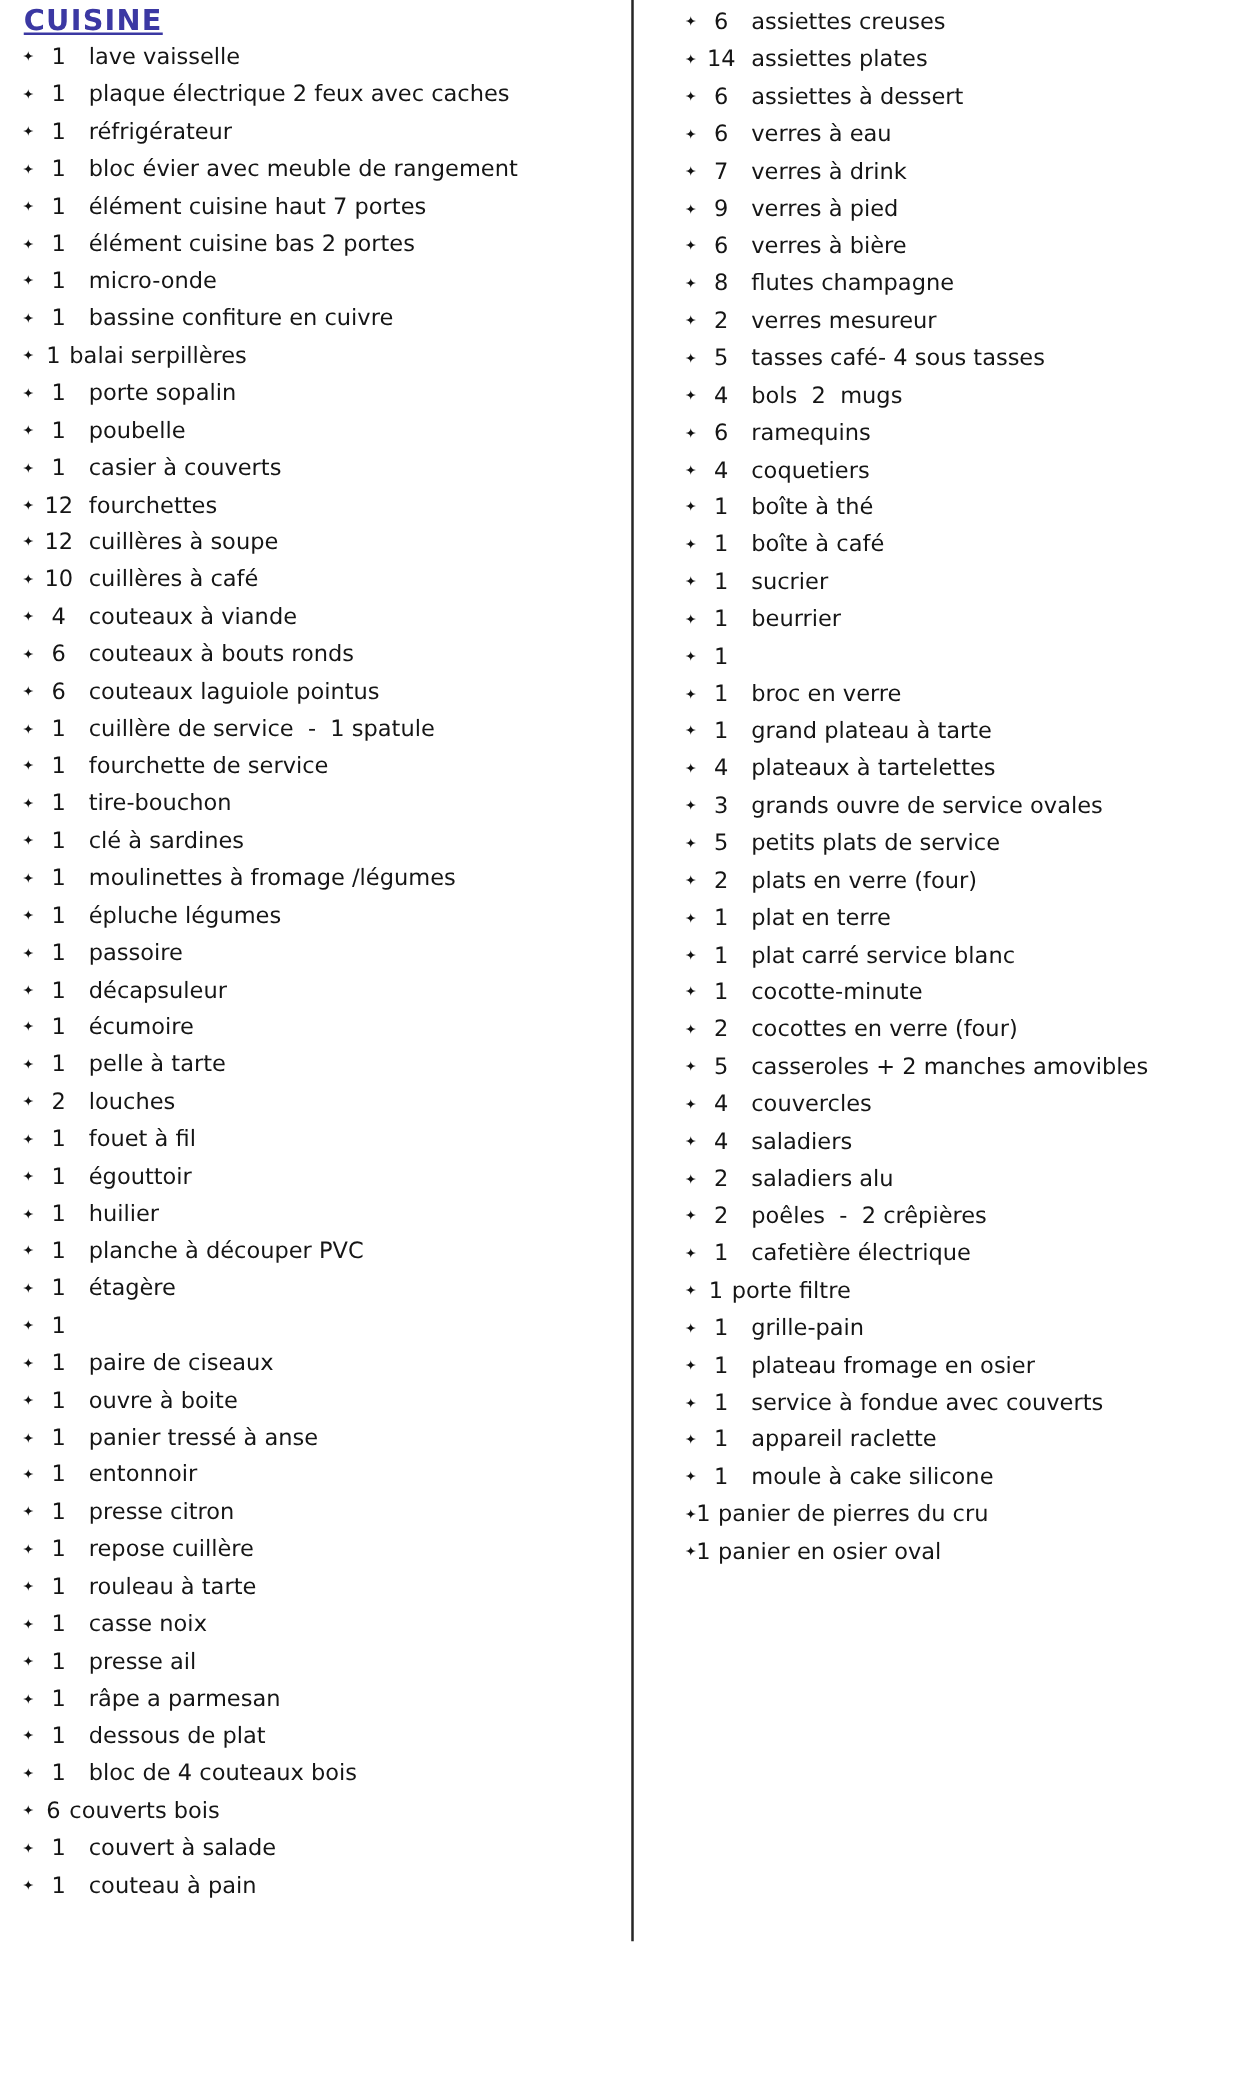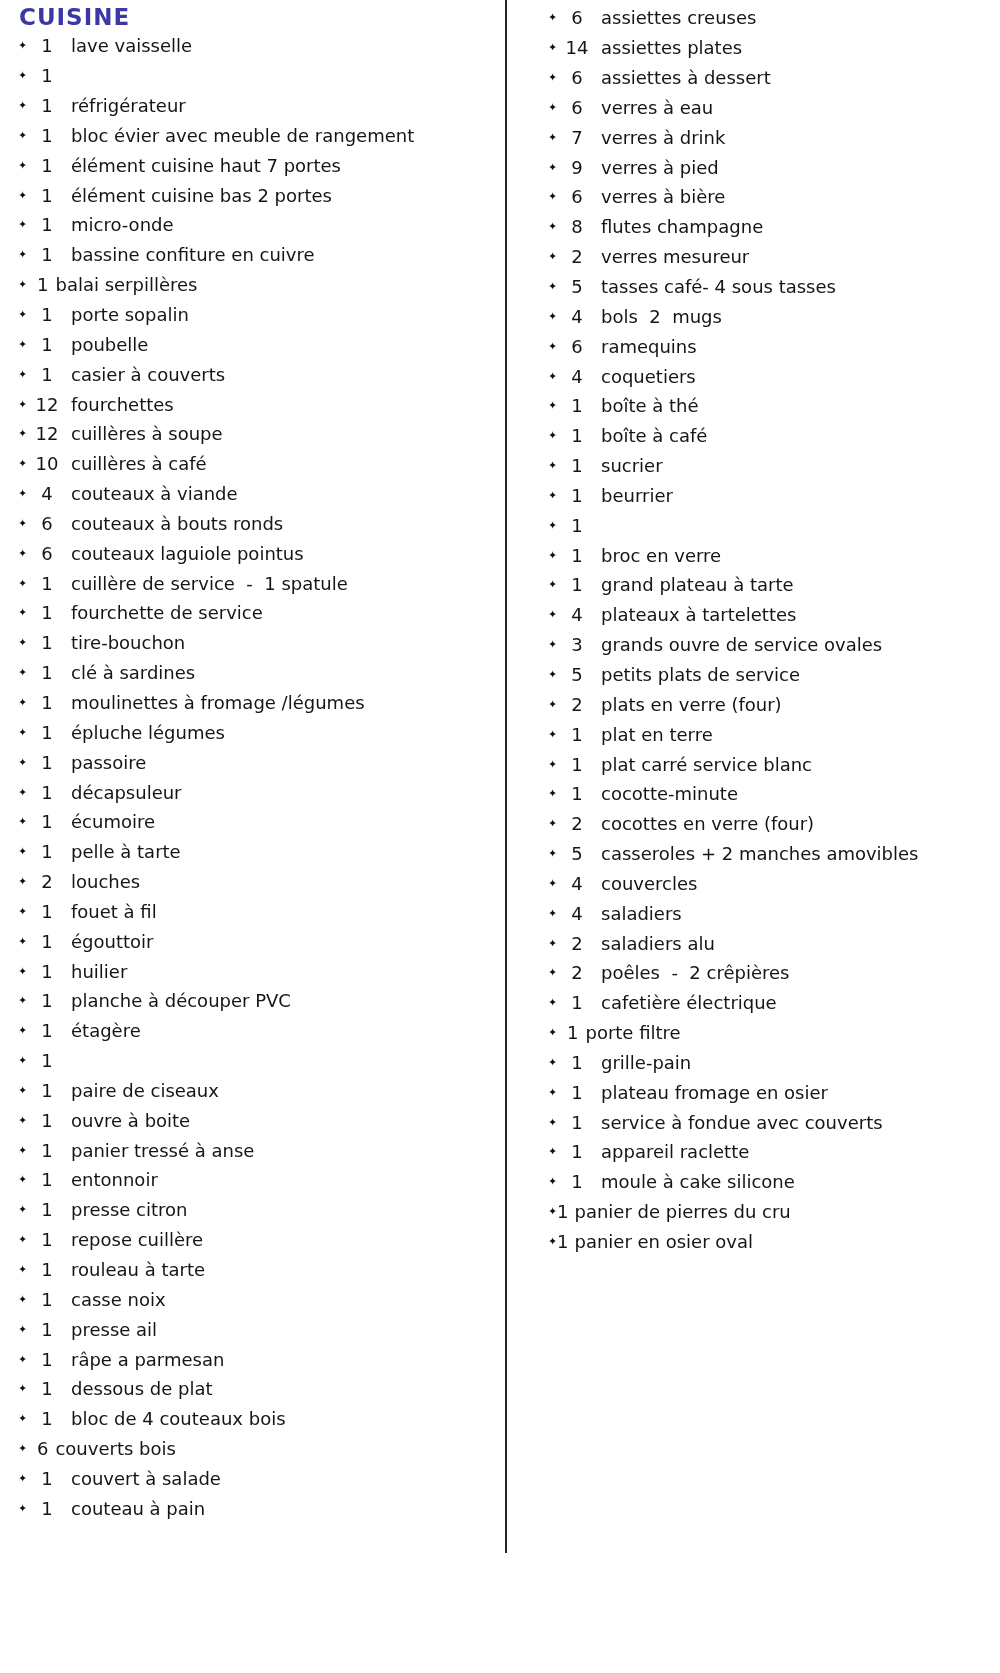--- a/index.html
+++ b/index.html
@@ -12,20 +12,21 @@
   }
   .page {
     position:absolute; inset:0;
     background:#ffffff;
   }
   .doc-title {
     position:absolute; left:19px; top:4px;
     font-size:23px; font-weight:bold;
     letter-spacing:1px;
     color:#3b38a3;
+    text-decoration:underline;
   }
   .divider {
     position:absolute; left:505px; top:0;
     width:2px; height:1553px;
     background:#262626;
   }
   .col { position:absolute; }
   .col-left  { left:18px;  top:31px; width:480px; }
   .col-right { left:548px; top:3px;  width:450px; }
   .row {
@@ -57,20 +58,21 @@
   <div class="col col-left">
   <div class="row">
     <span class="bullet">✦</span>
     <span class="qty">1</span>
     <span class="label">lave vaisselle</span>
   </div>
 
   <div class="row">
     <span class="bullet">✦</span>
     <span class="qty">1</span>
+    <span class="label">plaque électrique 2 feux avec caches</span>
   </div>
 
   <div class="row">
     <span class="bullet">✦</span>
     <span class="qty">1</span>
     <span class="label">réfrigérateur</span>
   </div>
 
   <div class="row">
     <span class="bullet">✦</span>

